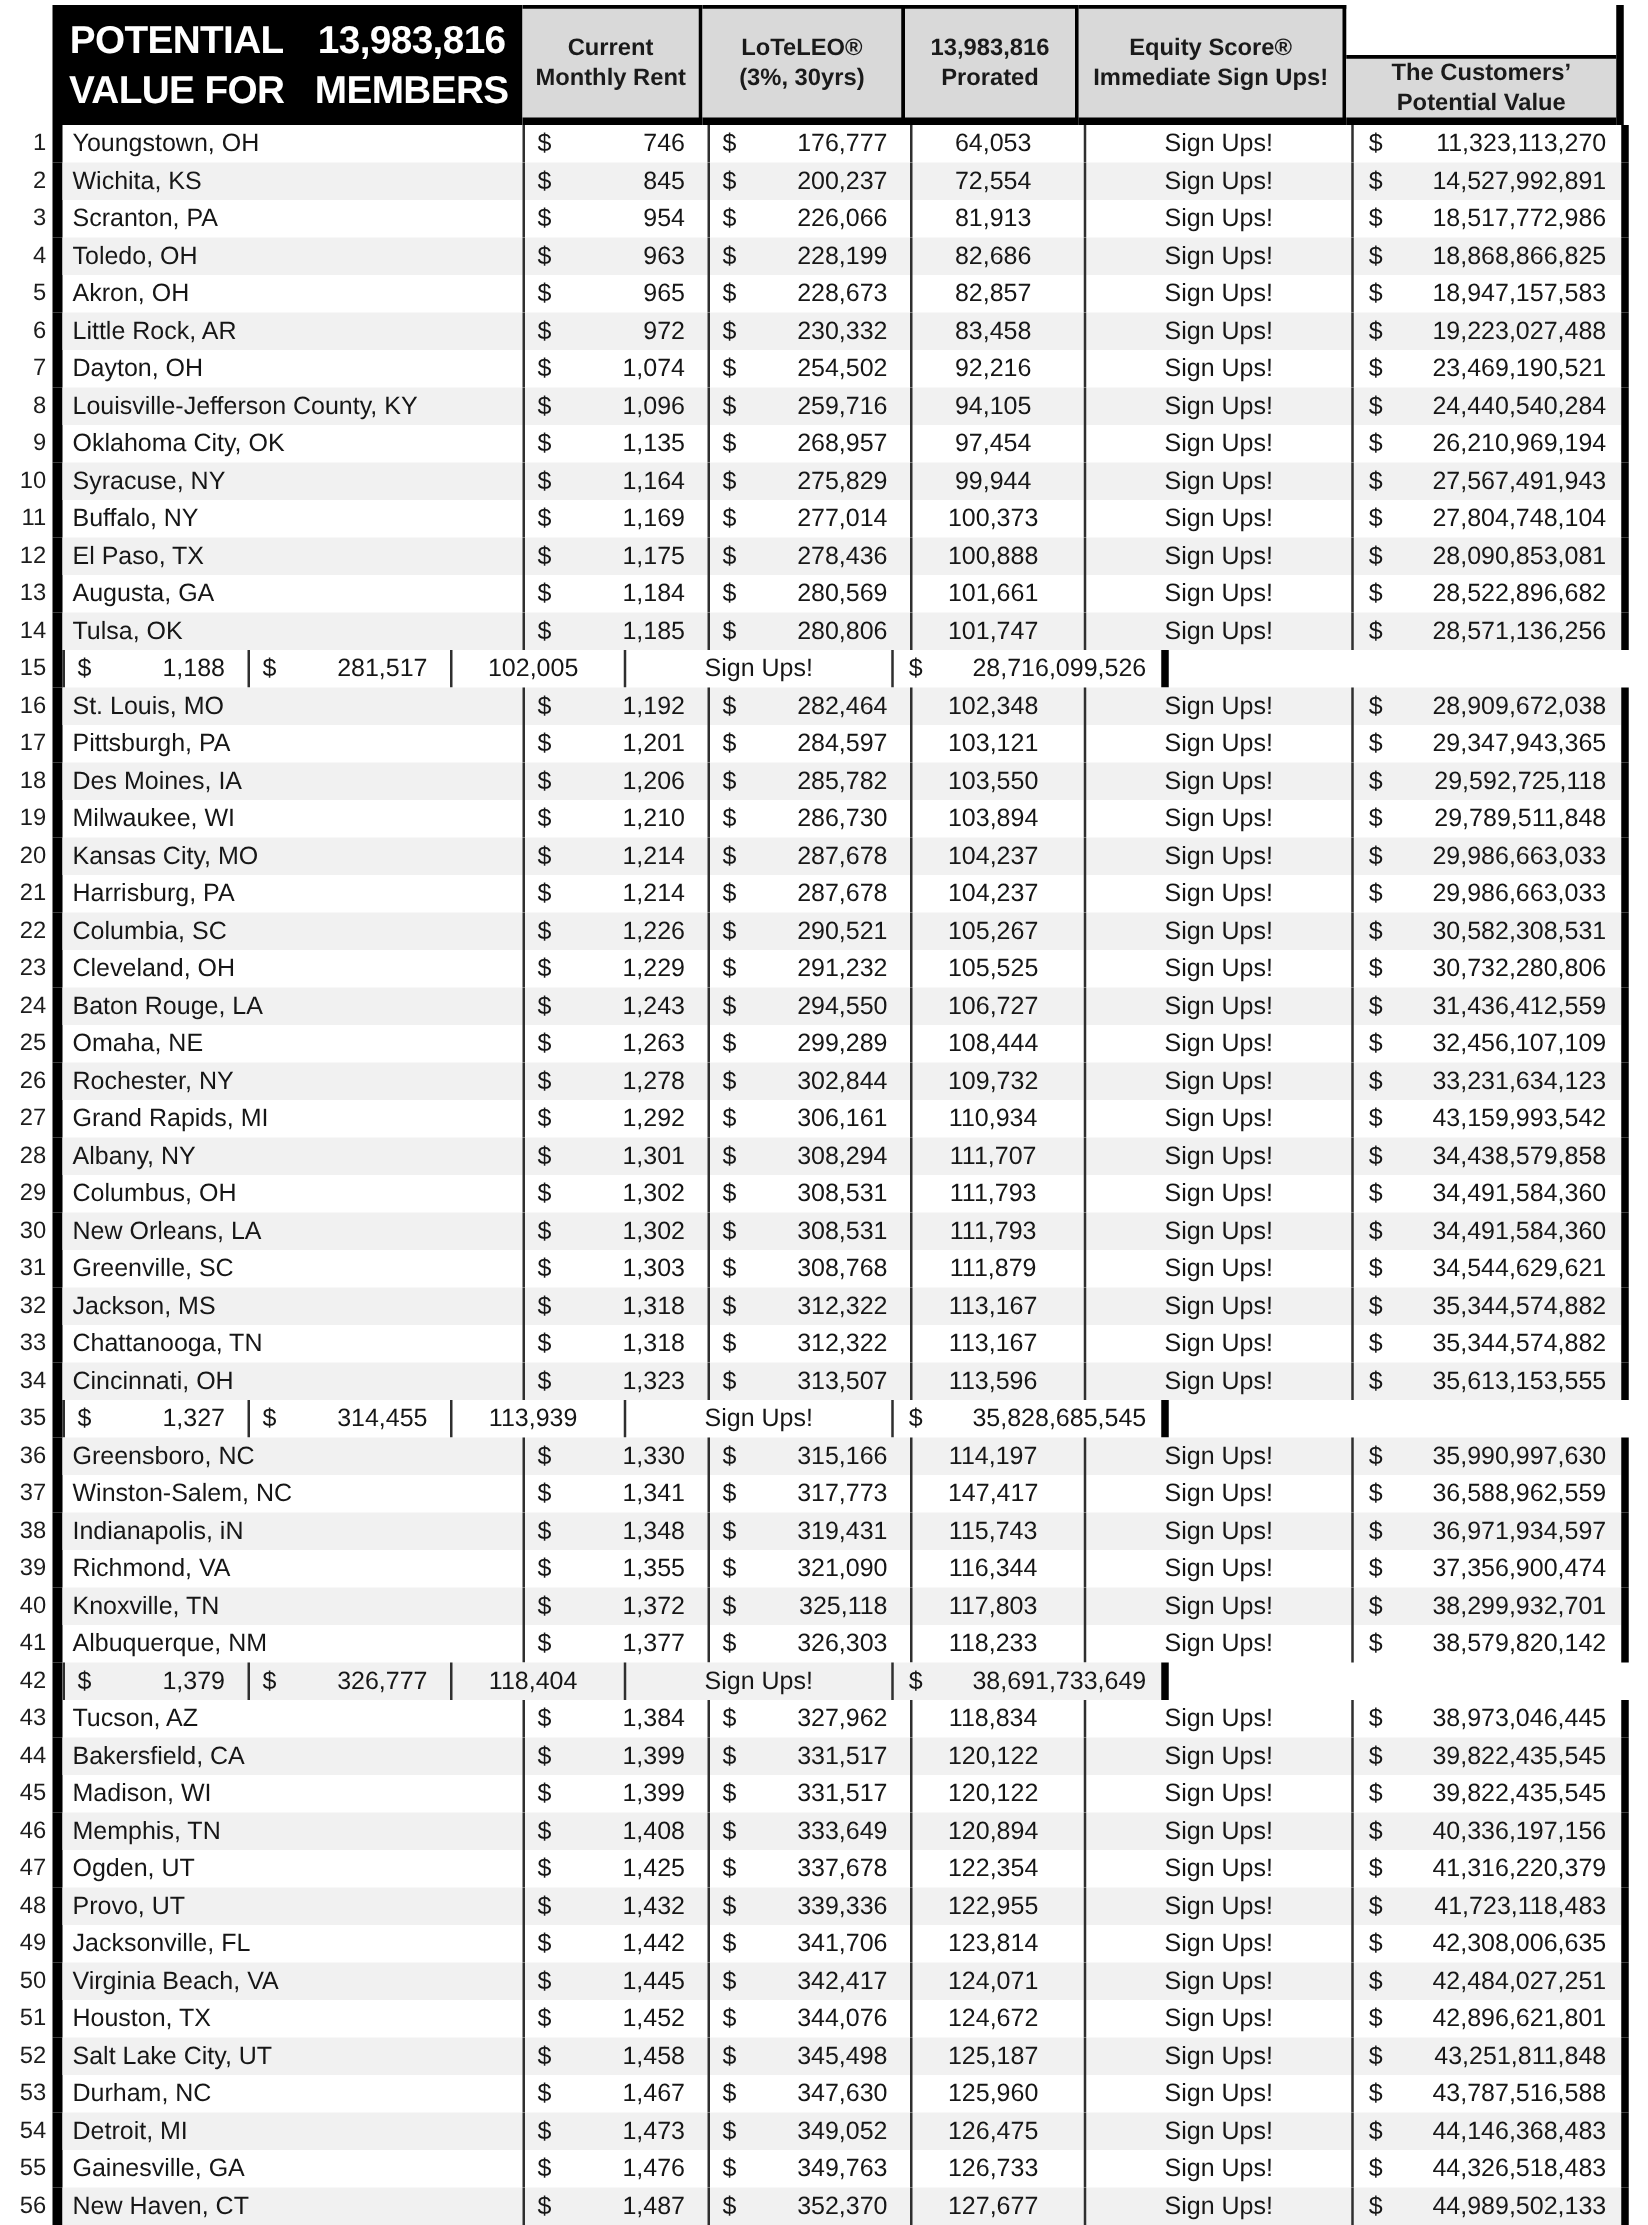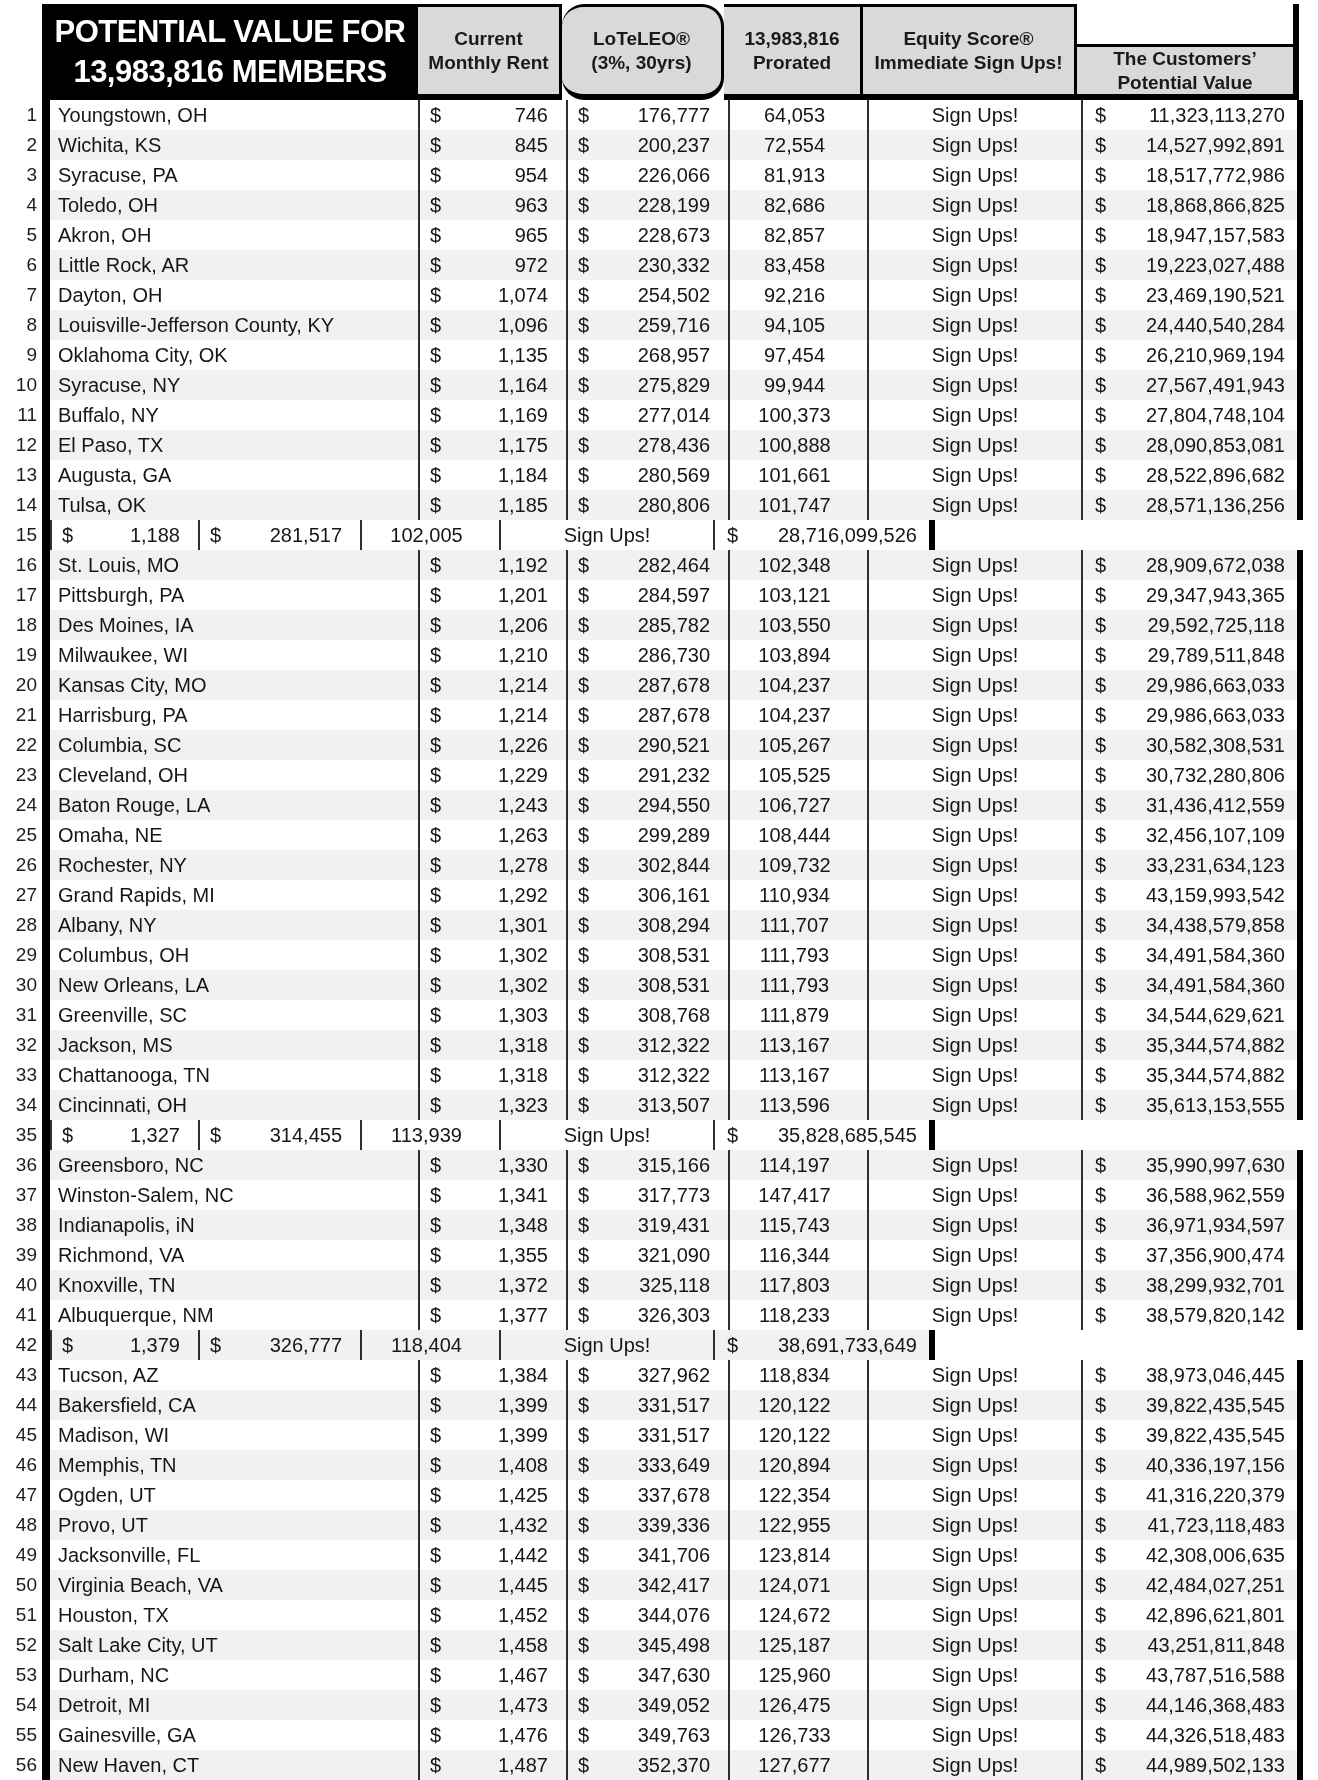--- a/index.html
+++ b/index.html
@@ -8,36 +8,36 @@
     font-family:"Liberation Sans", sans-serif; color:#161616;
     overflow:hidden;
   }
   .sheet { padding-top:4px; }
 
   
   .header-row { display:flex; height:96px; }
   .corner { width:42px; }
   .title-box {
     width:376px; box-sizing:border-box; background:#000;
-    color:#fff; display:flex; flex-direction:column;
+    color:#fff; display:flex; flex-direction:row;
     align-items:center; justify-content:center;
     font-weight:800; font-size:31px; line-height:40px; letter-spacing:-0.5px;
     text-align:center;
   }
   .col-head {
     box-sizing:border-box; background:#d9d9d9;
     border-top:3px solid #000; border-bottom:6px solid #000; border-right:3px solid #000;
     display:flex; align-items:center; justify-content:center; text-align:center;
     font-weight:700; font-size:19px; line-height:24px; color:#1a1a1a;
     white-space:pre-line;
   }
   .col-head.first { border-left:0; }
   .col-head.last { border-right:0; }
   .w-rent { width:144px; }
-  .w-lot  { width:162px;border-radius:22px; }
+  .w-lot  { width:162px; }
   .w-pro  { width:139px; }
   .w-eq   { width:214px; }
   .w-pot  { width:216px;margin-top:40px; }
   .endbar { width:6px; background:#000; }
 
   
   .table-body { width:1303px; border-bottom:3px solid #1a1a1a; }
   .row { display:flex; height:30px; line-height:30px; font-size:20px; }
   .c { box-sizing:border-box; overflow:hidden; white-space:nowrap; }
   .num  { width:42px; text-align:right; padding-right:5px; font-size:19px; color:#1d1d1d; }
@@ -117,21 +117,21 @@
     <div class="c eq striped">Sign Ups!</div>
     <div class="c pot striped money">
       <span class="dollar">$</span>
       <span class="val">14,527,992,891</span>
     </div>
     <div class="c endbar"></div>
   </div>
       <div class="row">
     <div class="c num">3</div>
     <div class="c bar"></div>
-    <div class="c city striped">Syracuse, PA</div>
+    <div class="c city striped">Scranton, PA</div>
     <div class="c rent striped money">
       <span class="dollar">$</span>
       <span class="val">954</span>
     </div>
     <div class="c lot striped money">
       <span class="dollar">$</span>
       <span class="val">226,066</span>
     </div>
     <div class="c pro striped">81,913</div>
     <div class="c eq striped">Sign Ups!</div>

